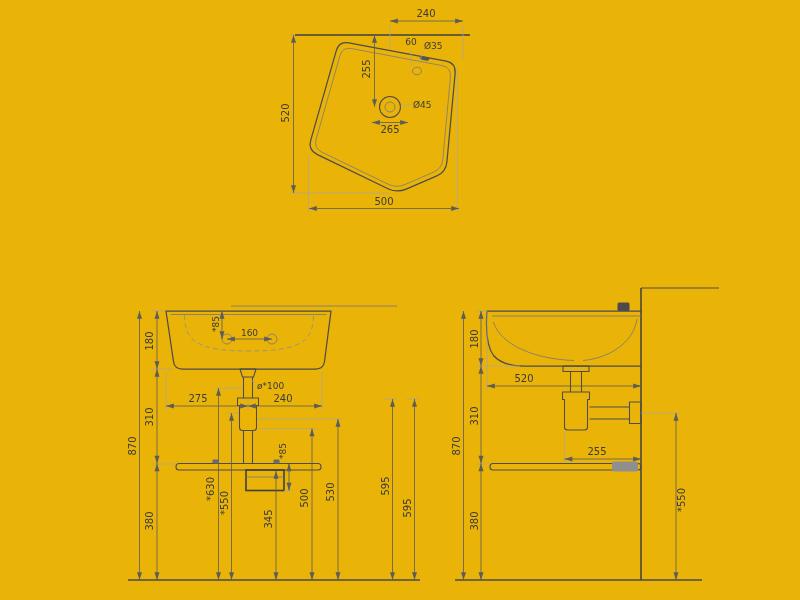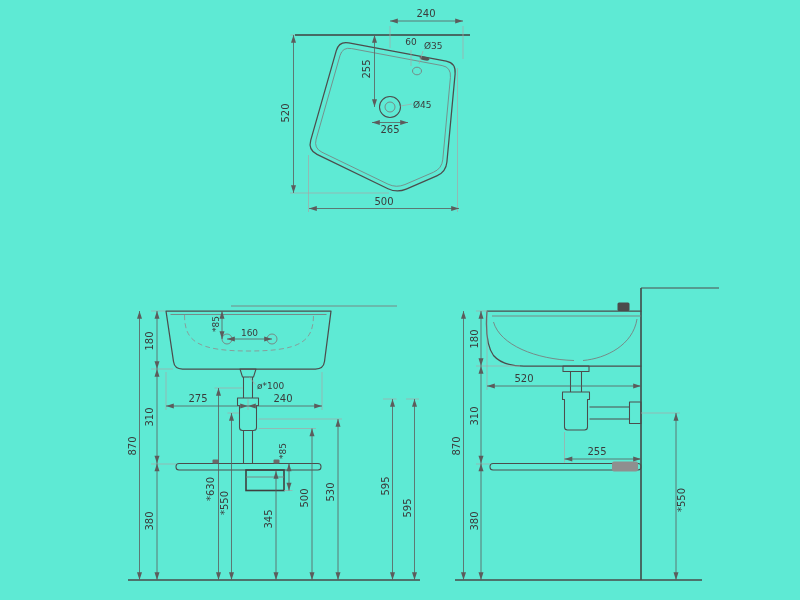--- a/index.html
+++ b/index.html
@@ -1,16 +1,16 @@
 <!DOCTYPE html>
 <html><head>
 <meta charset="utf-8">
 <style>
   html,body{margin:0;padding:0;background:#ffffff;}
-  .stage{position:relative;width:800px;height:600px;background:#5eead4;overflow:hidden;}
+  .stage{position:relative;width:800px;height:600px;background:#eab308;overflow:hidden;}
   svg{display:block;}
   .ol{fill:none;stroke:#4c4c4c;stroke-width:1.25;stroke-linejoin:round;stroke-linecap:round;}
   .ol2{fill:none;stroke:#4c4c4c;stroke-width:1.05;stroke-linejoin:round;}
   .tl{fill:none;stroke:#7a7a7a;stroke-width:.85;}
   .dash{fill:none;stroke:#8f8f8f;stroke-width:.85;stroke-dasharray:5 3.2;}
   .dim{fill:none;stroke:#5c5c5c;stroke-width:.8;}
   .ext{fill:none;stroke:#a6a6a6;stroke-width:.7;}
   .heavy{fill:none;stroke:#3f3f3f;stroke-width:1.6;}
   .wall{fill:none;stroke:#3f3f3f;stroke-width:1.5;}
   .floor{fill:none;stroke:#4a4a4a;stroke-width:1.3;}

